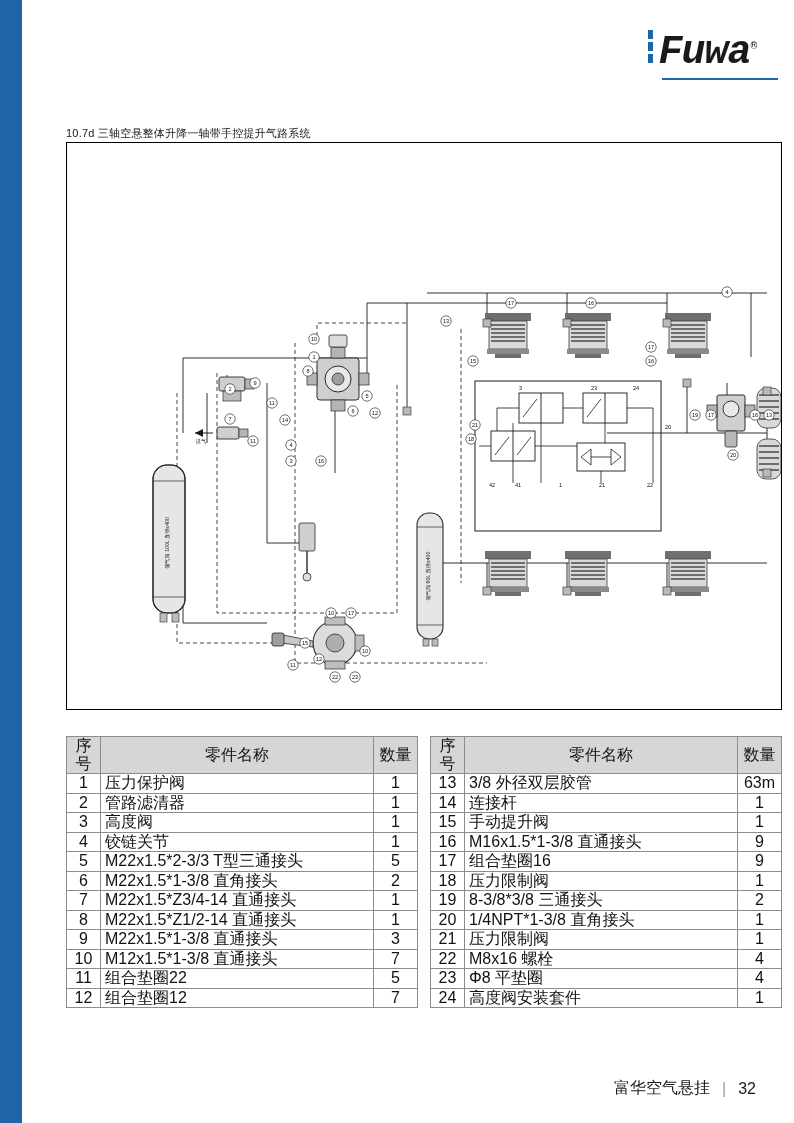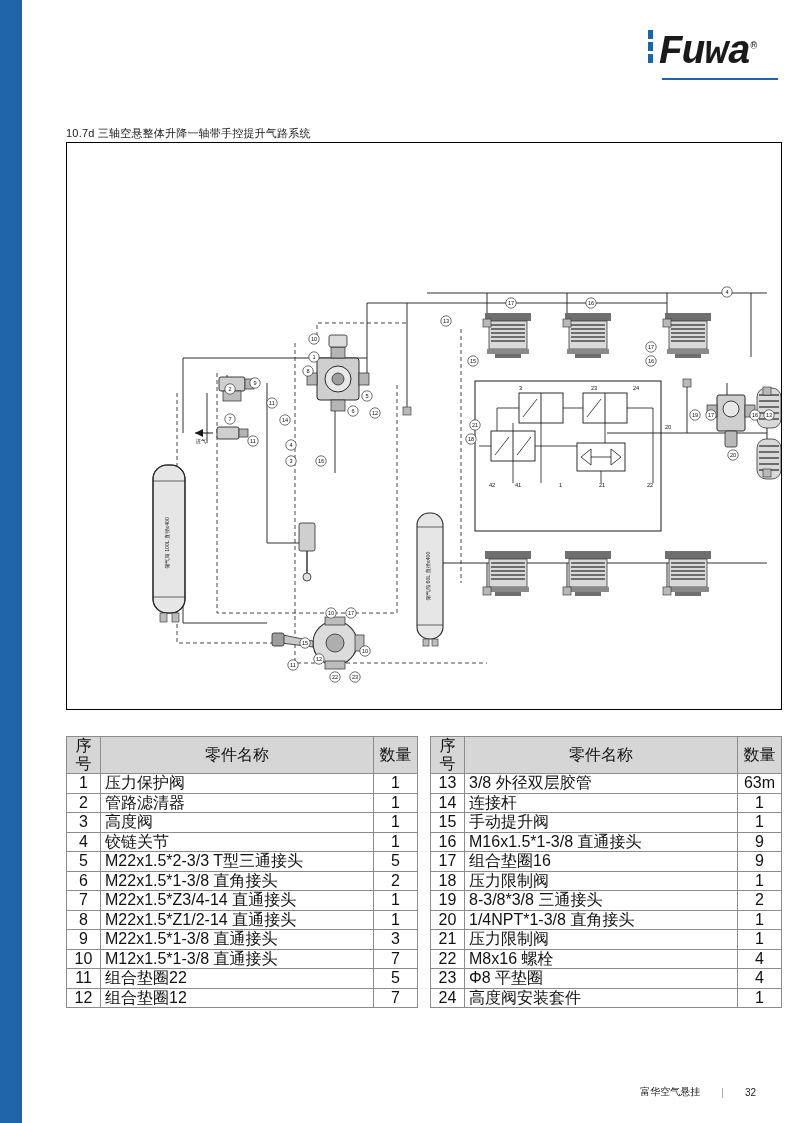--- a/index.html
+++ b/index.html
@@ -114,25 +114,25 @@
   }
   table.parts td.c-no { width: 34px; text-align: center; }
   table.parts td.c-name { text-align: left; margin-top: 28px; }
   table.parts td.c-qty { width: 44px; text-align: center; }
   table.parts th.c-no { width: 34px; }
   table.parts th.c-qty { width: 44px; }
   
   .footer {
     position: absolute;
     right: 38px; bottom: 24px;
-    font-size: 10px;
+    font-size: 16px;
     color: #1a1a1a;
     display: flex;
     align-items: center;
-    gap: 21px;
+    gap: 12px;
   }
   .footer .sep { color: #999; }
   .diag-label { font-size: 5.2px; font-family: "Liberation Sans", sans-serif; }
   .diag-num { font-size: 5.6px; font-family: "Liberation Sans", sans-serif; }
 </style>
 </head>
 <body>
 
 <div class="left-bar"></div>
 

